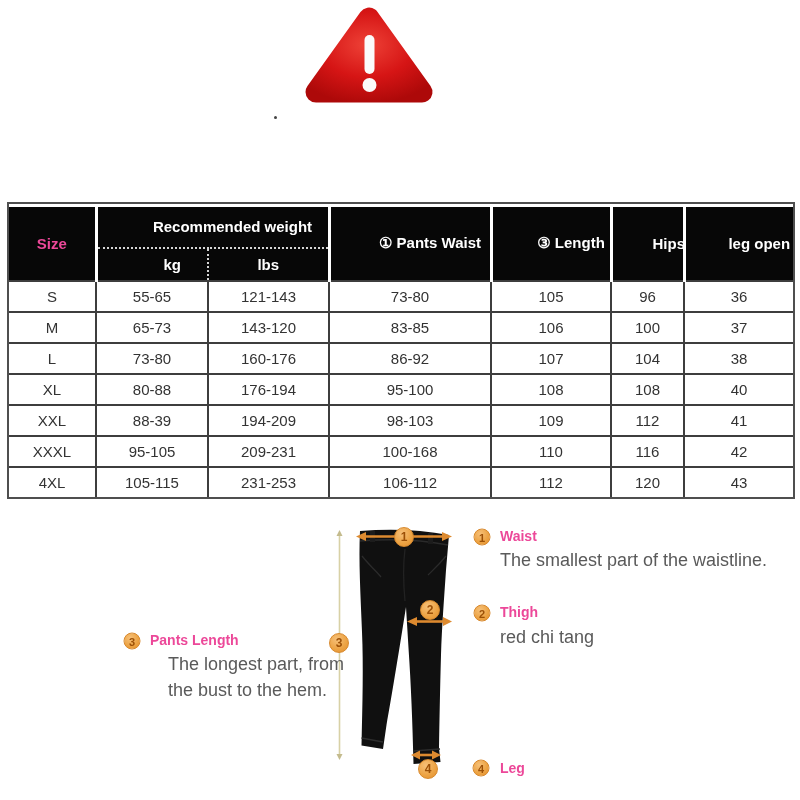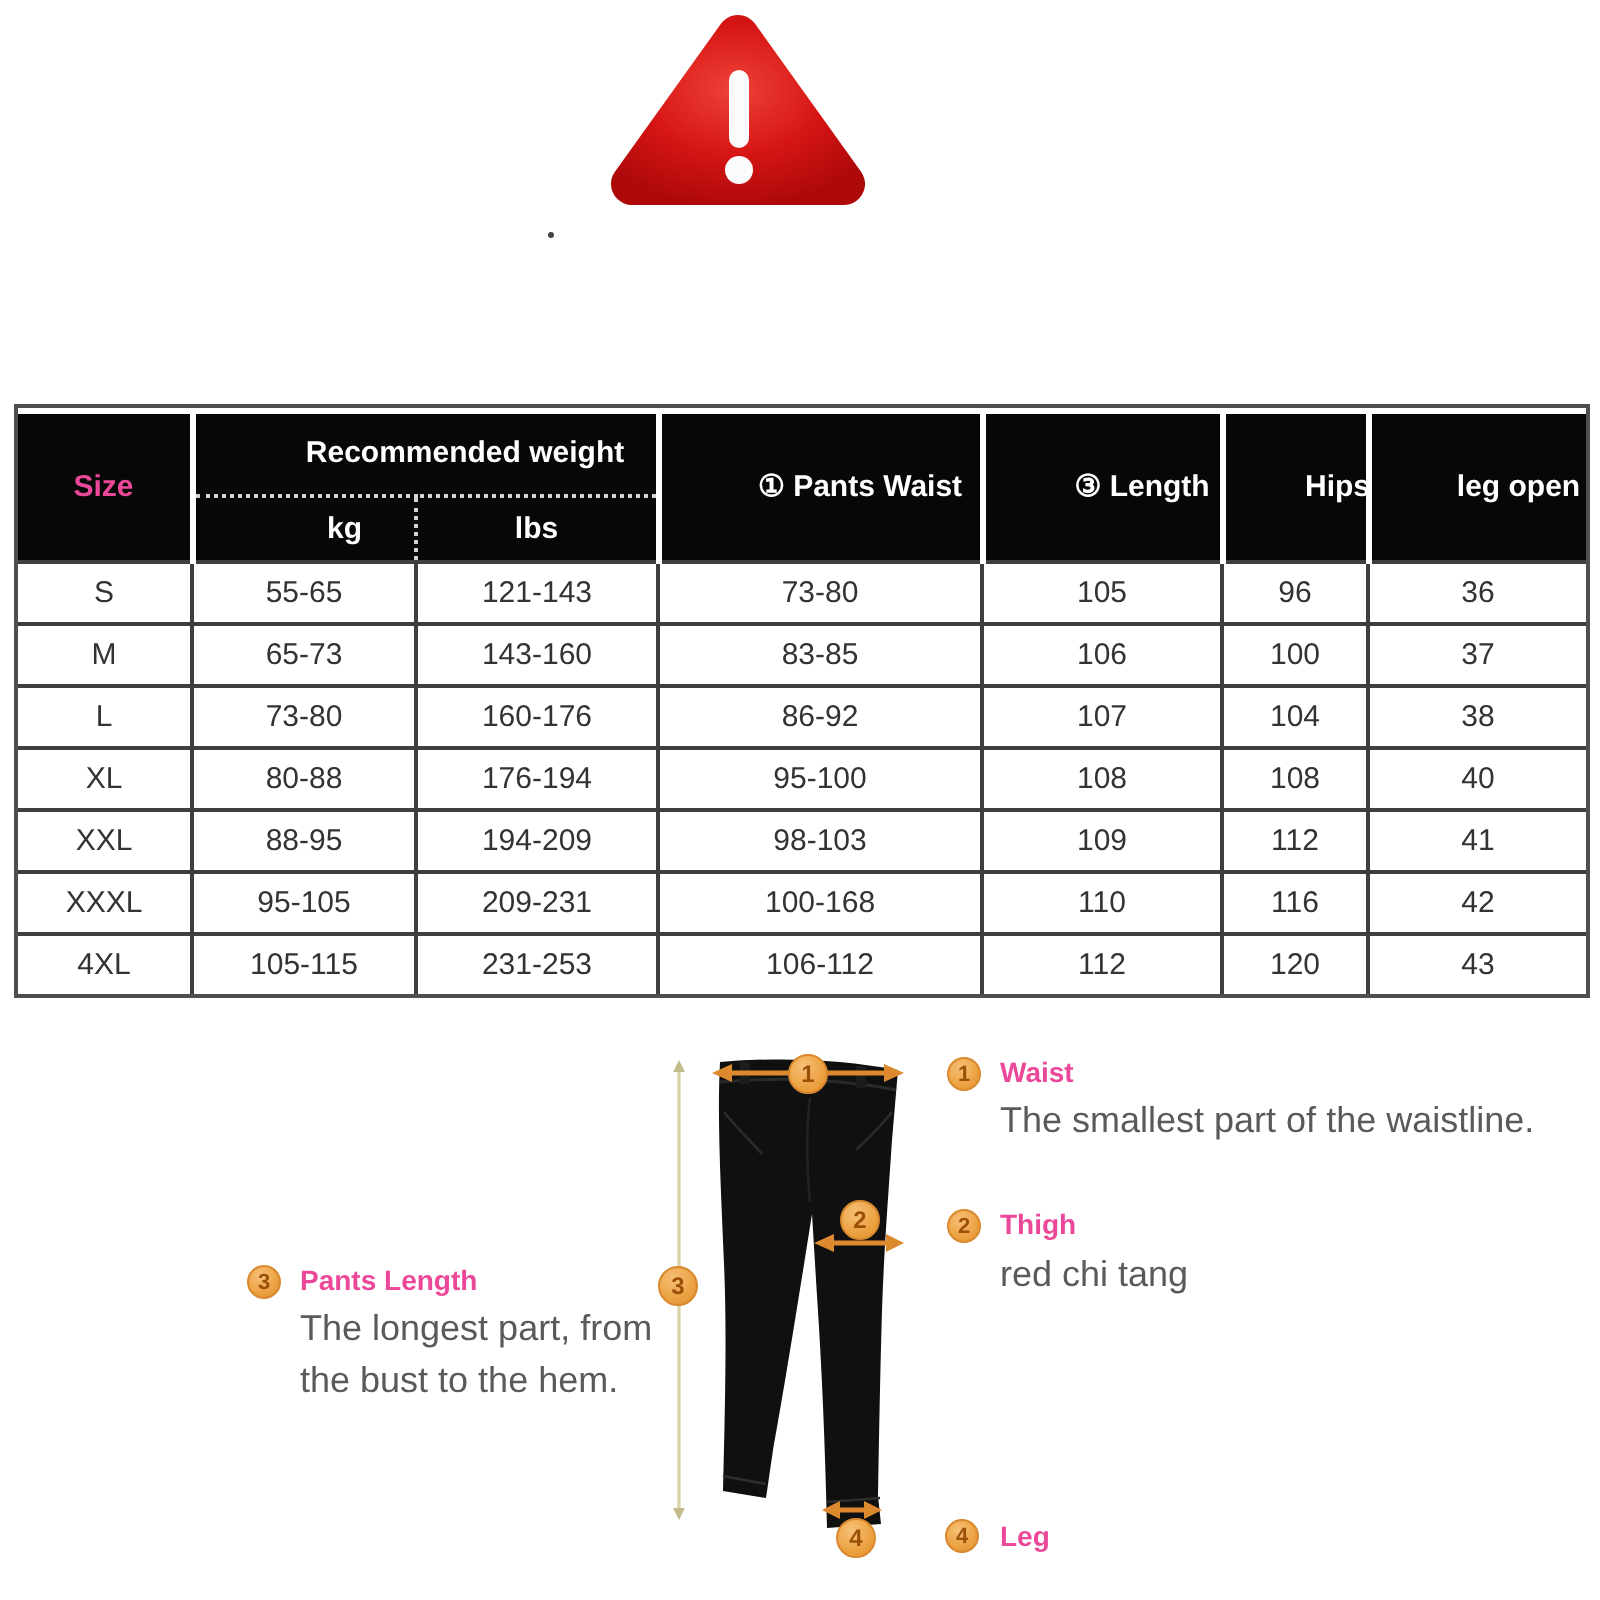--- a/index.html
+++ b/index.html
@@ -98,21 +98,21 @@
         <td>55-65</td>
         <td>121-143</td>
         <td>73-80</td>
         <td>105</td>
         <td>96</td>
         <td>36</td>
       </tr>
         <tr>
         <td>M</td>
         <td>65-73</td>
-        <td>143-160</td>
+        <td>143-120</td>
         <td>83-85</td>
         <td>106</td>
         <td>100</td>
         <td>37</td>
       </tr>
         <tr>
         <td>L</td>
         <td>73-80</td>
         <td>160-176</td>
         <td>86-92</td>
@@ -124,21 +124,21 @@
         <td>XL</td>
         <td>80-88</td>
         <td>176-194</td>
         <td>95-100</td>
         <td>108</td>
         <td>108</td>
         <td>40</td>
       </tr>
         <tr>
         <td>XXL</td>
-        <td>88-95</td>
+        <td>88-39</td>
         <td>194-209</td>
         <td>98-103</td>
         <td>109</td>
         <td>112</td>
         <td>41</td>
       </tr>
         <tr>
         <td>XXXL</td>
         <td>95-105</td>
         <td>209-231</td>
@@ -216,16 +216,16 @@
 <div class="badge co" style="left:482px;top:537px">1</div>
 <div class="an-title" style="left:500px;top:528px">Waist</div>
 <div class="an-desc" style="left:500px;top:547px">The smallest part of the waistline.</div>
 
 <div class="badge co" style="left:482px;top:613px">2</div>
 <div class="an-title" style="left:500px;top:604px">Thigh</div>
 <div class="an-desc" style="left:500px;top:624px">red chi tang</div>
 
 <div class="badge co" style="left:132px;top:641px">3</div>
 <div class="an-title" style="left:150px;top:632px">Pants Length</div>
-<div class="an-desc" style="left:150px;top:651px;width:185px">The longest part, from the bust to the hem.</div>
+<div class="an-desc" style="left:168px;top:651px;width:185px">The longest part, from the bust to the hem.</div>
 
 <div class="badge co" style="left:481px;top:768px">4</div>
 <div class="an-title" style="left:500px;top:760px">Leg</div>
 
 </body></html>

